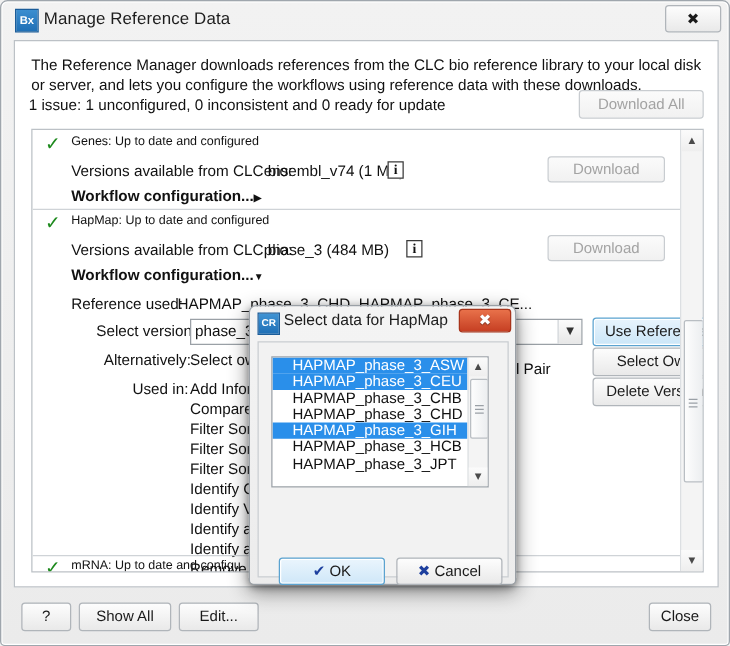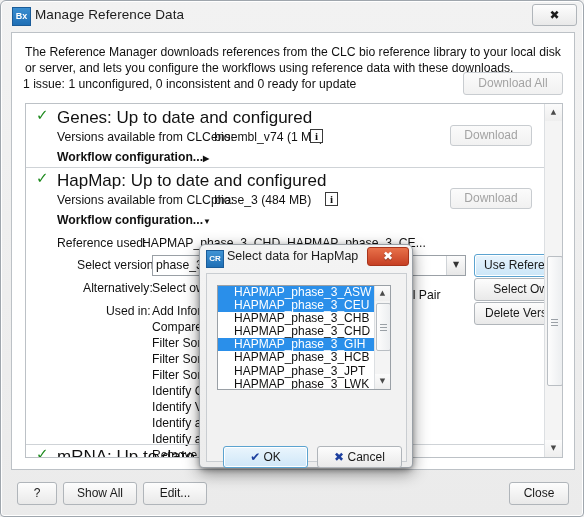--- a/index.html
+++ b/index.html
@@ -157,21 +157,21 @@
     position: absolute;
     width: 14px; height: 14px;
     color: #1e8a1e;
     font-size: 15px;
     font-weight: bold;
     line-height: 14px;
     font-family: "DejaVu Sans", sans-serif;
   }
   .entry-title {
     position: absolute;
-    font-size: 17px;
+    font-size: 10px;
     color: #111;
     white-space: nowrap;
   }
   .entry-sub {
     position: absolute;
     font-size: 12.2px;
     color: #111;
     white-space: nowrap;
   }
   .info-icon {
@@ -190,21 +190,21 @@
   .wf-config {
     position: absolute;
     font-size: 12.2px;
     font-weight: bold;
     color: #111;
     white-space: nowrap;
   }
   .dl-btn {
     position: absolute;
     right: 12px;
-    width: 82px; height: 21px;
+    width: 94px; height: 21px;
     line-height: 19px;
     text-align: center;
   }
   .label-right {
     position: absolute;
     font-size: 12.2px;
     color: #111;
     white-space: nowrap;
     text-align: right;
   }
@@ -547,21 +547,21 @@
           </div>
           <div class="arrow down">▼</div>
         </div>
       </div>
     </div>
 
     <div class="bottombar">
       <div class="btn b-btn" style="left:16px; width:40px;">?</div>
       <div class="btn b-btn" style="left:142px; width:64px;">Edit...</div>
       <div class="btn b-btn" style="left:62px; width:74px;">Show All</div>
-      <div class="btn b-btn" style="right:16px; width:60px;">Close</div>
+      <div class="btn b-btn" style="right:16px; width:50px;">Close</div>
     </div>
   </div>
 
   <div class="modal-shadow"></div>
   <div class="modal">
     <div class="modal-title">
       <div class="modal-icon">CR</div>
       <div class="modal-title-text">Select data for HapMap</div>
       <div class="modal-close">✖</div>
     </div>
@@ -569,21 +569,20 @@
     <div class="modal-inner">
       <div class="listbox">
         <div id="lb-items" style="position:absolute; left:0; top:0; width:156px;">
             <div class="lb-item sel">HAPMAP_phase_3_ASW</div>
             <div class="lb-item sel">HAPMAP_phase_3_CEU</div>
             <div class="lb-item">HAPMAP_phase_3_CHB</div>
             <div class="lb-item">HAPMAP_phase_3_CHD</div>
             <div class="lb-item sel">HAPMAP_phase_3_GIH</div>
             <div class="lb-item">HAPMAP_phase_3_HCB</div>
             <div class="lb-item">HAPMAP_phase_3_JPT</div>
-            <div class="lb-item">HAPMAP_phase_3_LWK</div>
           </div>
         <div class="lb-scroll">
           <div class="arrow up">▲</div>
           <div class="thumb">
             <div class="grip" style="top:20px;"></div>
             <div class="grip" style="top:23px;"></div>
             <div class="grip" style="top:26px;"></div>
           </div>
           <div class="arrow down">▼</div>
         </div>

